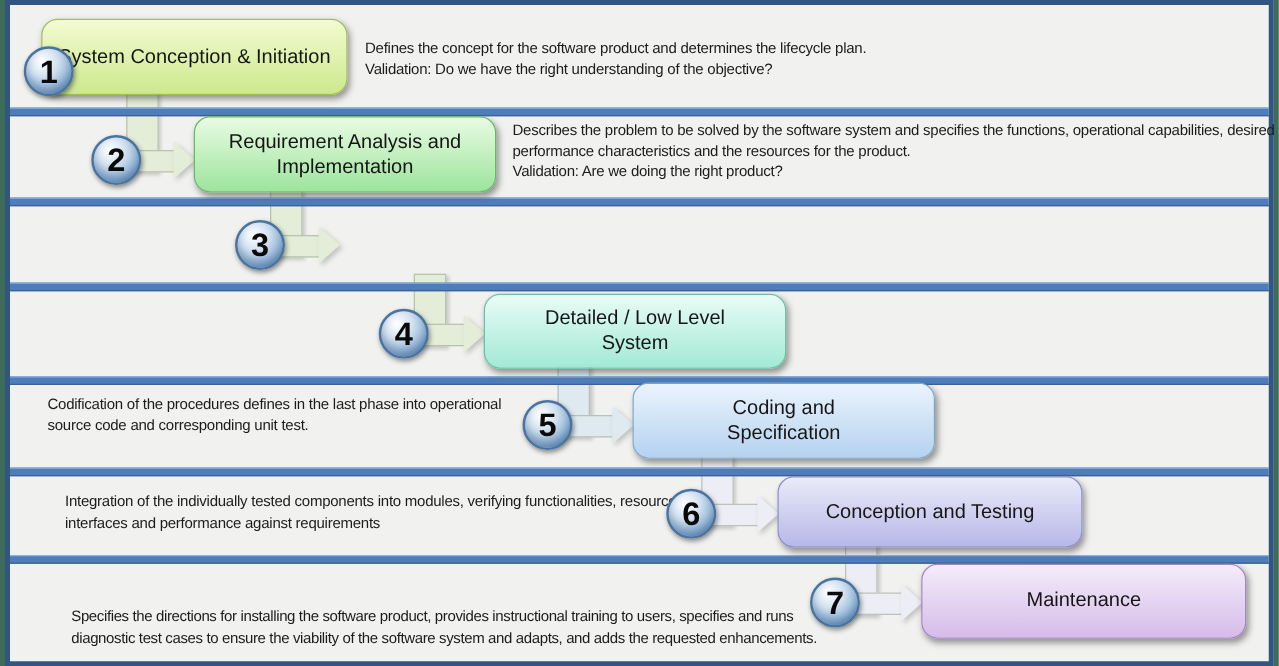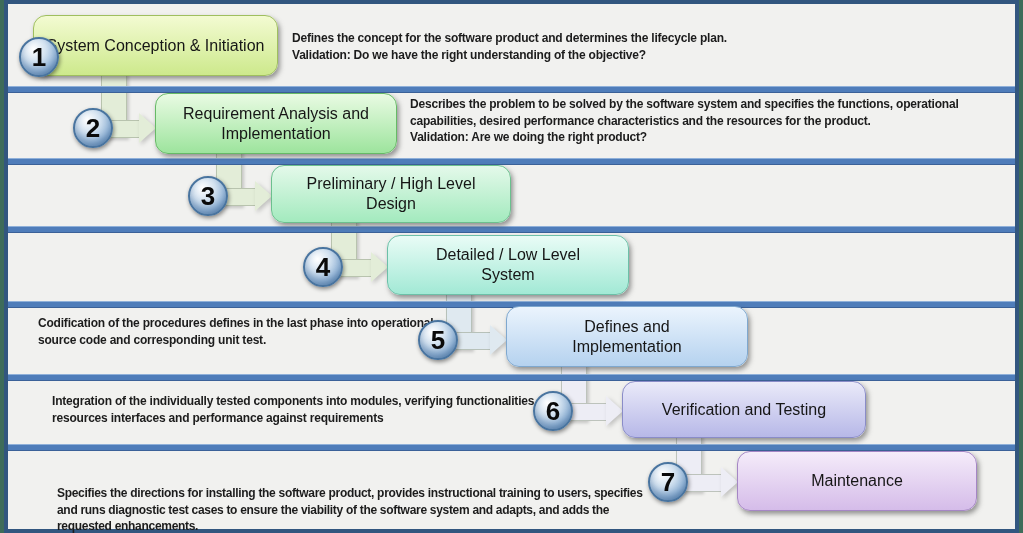--- a/index.html
+++ b/index.html
@@ -54,21 +54,21 @@
     position:absolute; z-index:5; width:40px; height:40px; border-radius:50%;
     background:radial-gradient(circle at 35% 28%, #ffffff, #d3e2f0 35%, #9cbcdc 65%, #6f97bf 85%, #5a85b0);
     border:2px solid #49749f; box-sizing:border-box;
     box-shadow:1px 2px 4px rgba(0,0,0,0.45), inset 0 -5px 7px rgba(40,80,130,0.35);
     display:flex; align-items:center; justify-content:center;
     font-size:26px; font-weight:600; color:#0a0a0a;
   }
 
   .desc {
     position:absolute; z-index:2;
-    font-size:12px; font-weight:bold; letter-spacing:-0.2px;
+    font-size:12px; font-weight:normal; letter-spacing:-0.2px;
     line-height:1.38; color:#1c1c1c; white-space:pre-line;
   }
 </style>
 </head>
 <body>
 
 <div class="inner-frame"></div>
 <div class="canvas">
 
   <div class="sep" style="top:86px"></div>
@@ -101,33 +101,30 @@
   <div class="vbar c-lav" style="left:676px; top:434px; height:56px;"></div>
   <div class="shaft c-lav" style="left:676px; top:474px; width:45px;"></div>
   <div class="head c-lav-h" style="left:721px; top:467px;"></div>
 
   <div class="phase-box" style="left: 33px; top: 15px; width: 245px; height: 61px; padding: 0px 10px; background: linear-gradient(rgb(243, 251, 210), rgb(205, 233, 140)); border-color: rgb(159, 191, 95);">
     <span>System Conception &amp; Initiation</span>
   </div>
   <div class="phase-box" style="left: 155px; top: 93px; width: 242px; height: 61px; padding: 0px 14px; background: linear-gradient(rgb(233, 251, 227), rgb(157, 228, 157)); border-color: rgb(102, 186, 102);">
     <span>Requirement Analysis and Implementation</span>
   </div>
-  <div class="phase-box" style="left: 271px; top: 165px; width: 240px; height: 58px; padding: 0px 30px; background: linear-gradient(rgb(228, 249, 234), rgb(163, 234, 190)); border-color: rgb(108, 192, 142);">
-    <span>Preliminary / High Level Design</span>
-  </div>
   <div class="phase-box" style="left: 387px; top: 235px; width: 242px; height: 60px; padding: 0px 30px; background: linear-gradient(rgb(233, 252, 246), rgb(162, 233, 213)); border-color: rgb(108, 192, 168);">
     <span>Detailed / Low Level System</span>
   </div>
   <div class="phase-box" style="left: 506px; top: 306px; width: 242px; height: 61px; padding: 0px 40px; background: linear-gradient(rgb(235, 244, 253), rgb(181, 210, 239)); border-color: rgb(127, 168, 207);">
-    <span>Defines and Implementation</span>
+    <span>Coding and Specification</span>
   </div>
   <div class="phase-box" style="left: 622px; top: 381px; width: 244px; height: 57px; padding: 0px 10px; background: linear-gradient(rgb(234, 234, 249), rgb(183, 184, 232)); border-color: rgb(138, 140, 200);">
-    <span>Verification and Testing</span>
+    <span>Conception and Testing</span>
   </div>
-  <div class="phase-box" style="left: 737px; top: 451px; width: 240px; height: 60px; padding: 0px 10px; background: linear-gradient(rgb(245, 236, 250), rgb(213, 188, 233)); border-color: rgb(165, 134, 197); align-items: center;">
+  <div class="phase-box" style="left: 737px; top: 451px; width: 260px; height: 60px; padding: 0px 10px; background: linear-gradient(rgb(245, 236, 250), rgb(213, 188, 233)); border-color: rgb(165, 134, 197); align-items: center;">
     <span>Maintenance</span>
   </div>
 
   <div class="num-circle" style="left:19px;  top:37px;">
       <span>1</span>
     </div>
   <div class="num-circle" style="left:73px;  top:108px;">
       <span>2</span>
     </div>
   <div class="num-circle" style="left:188px; top:176px;">

